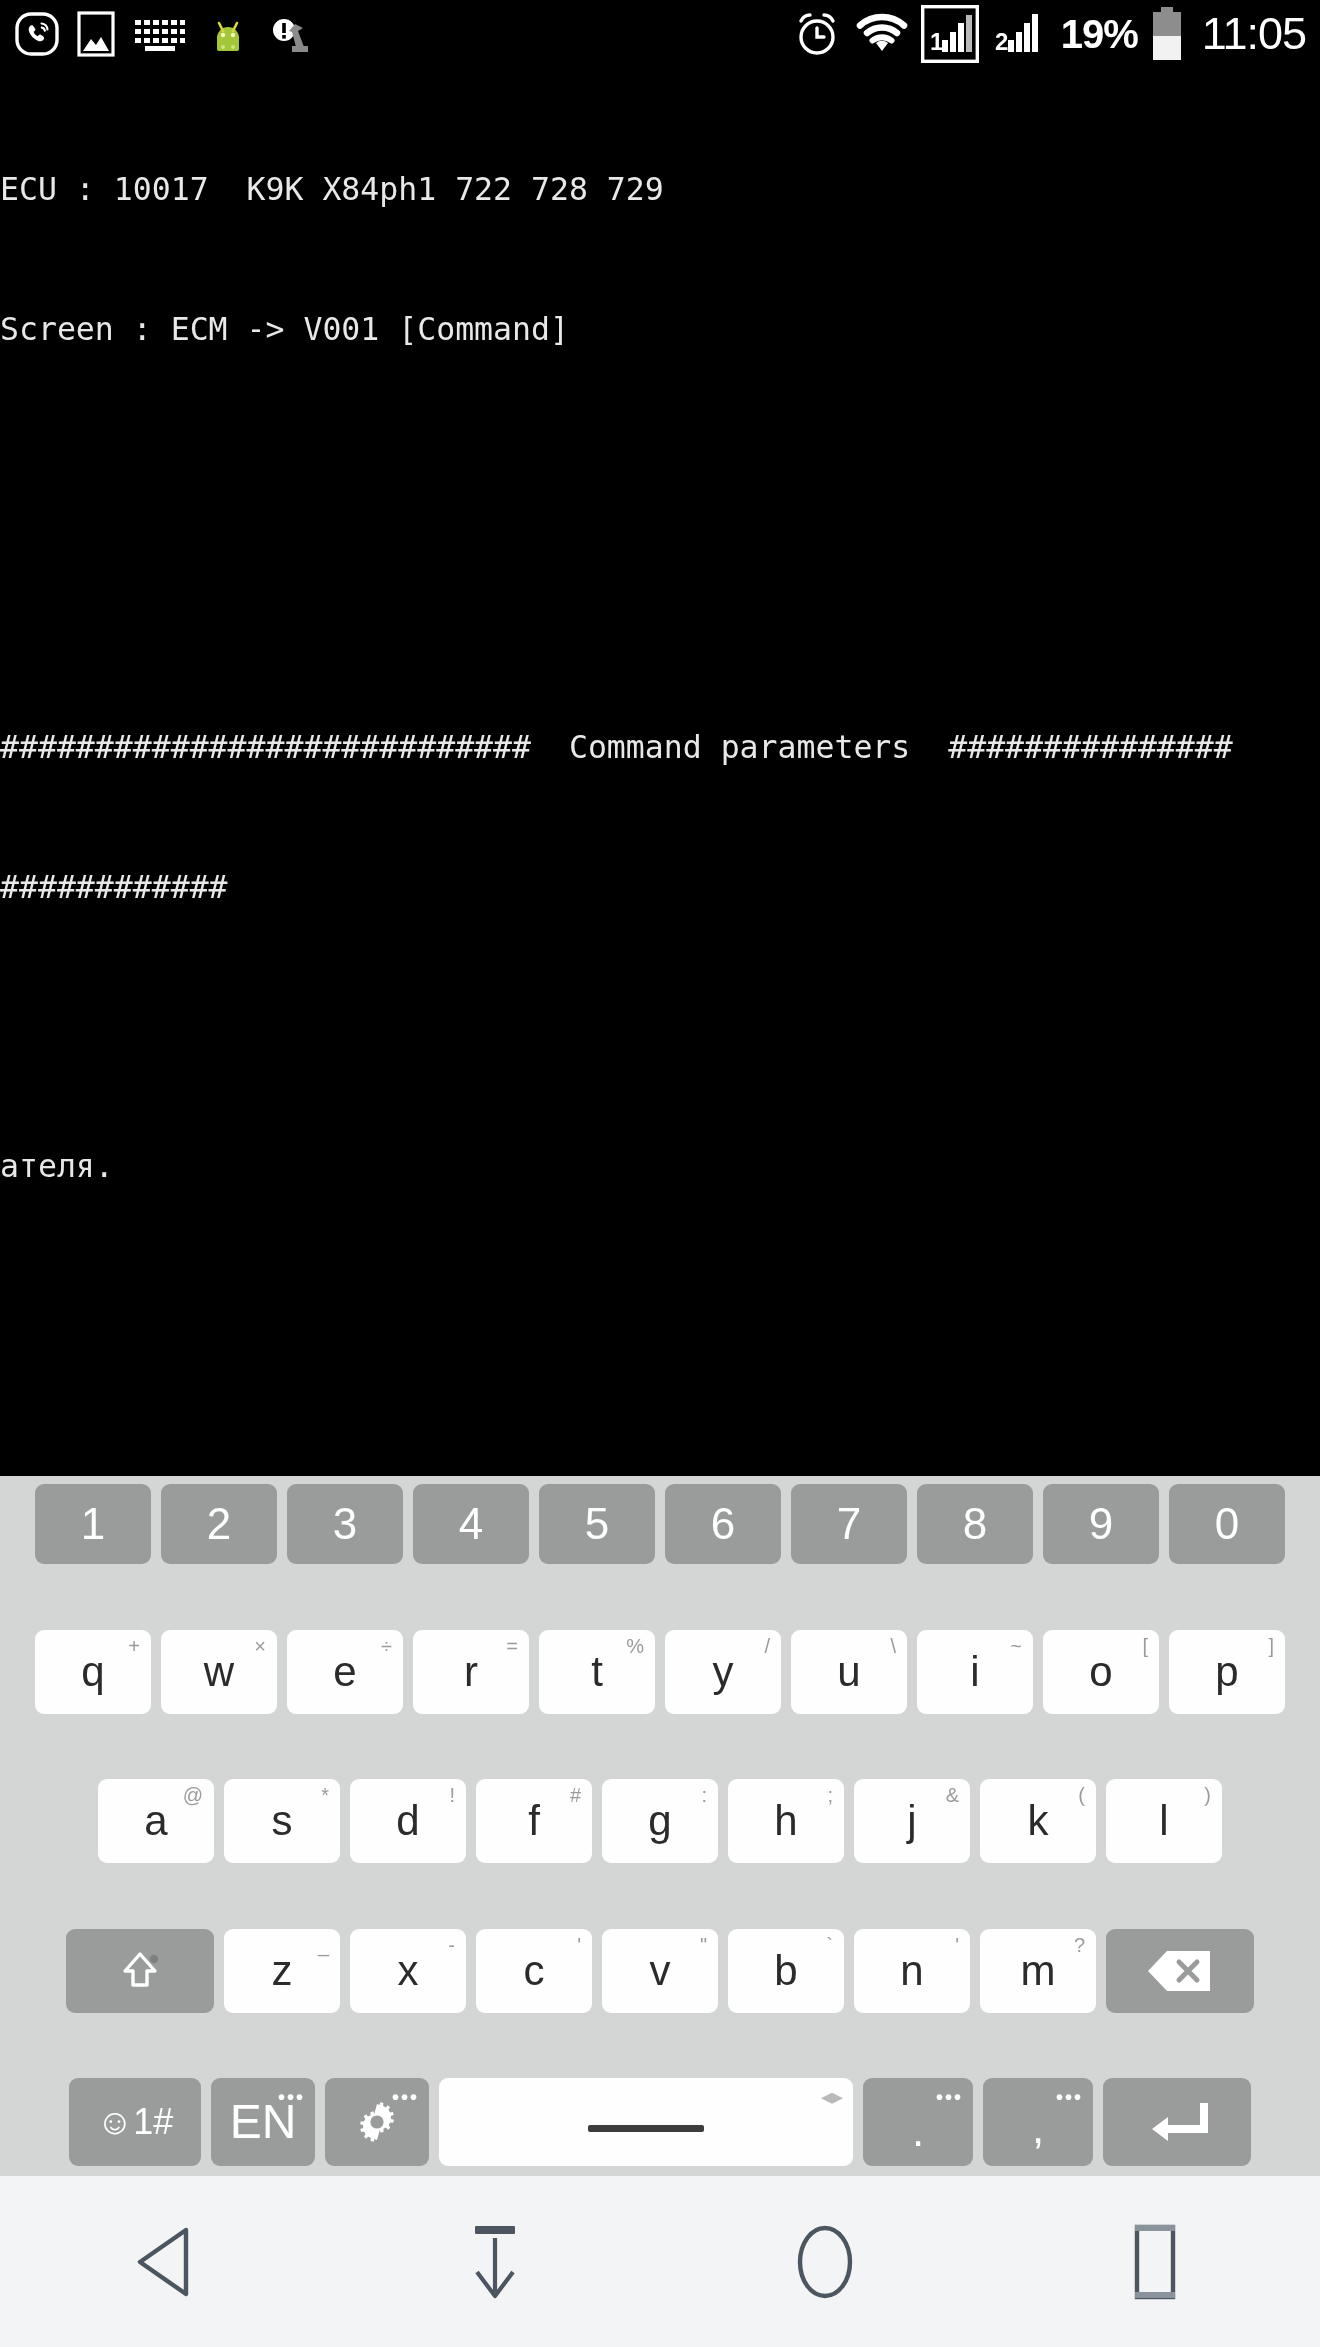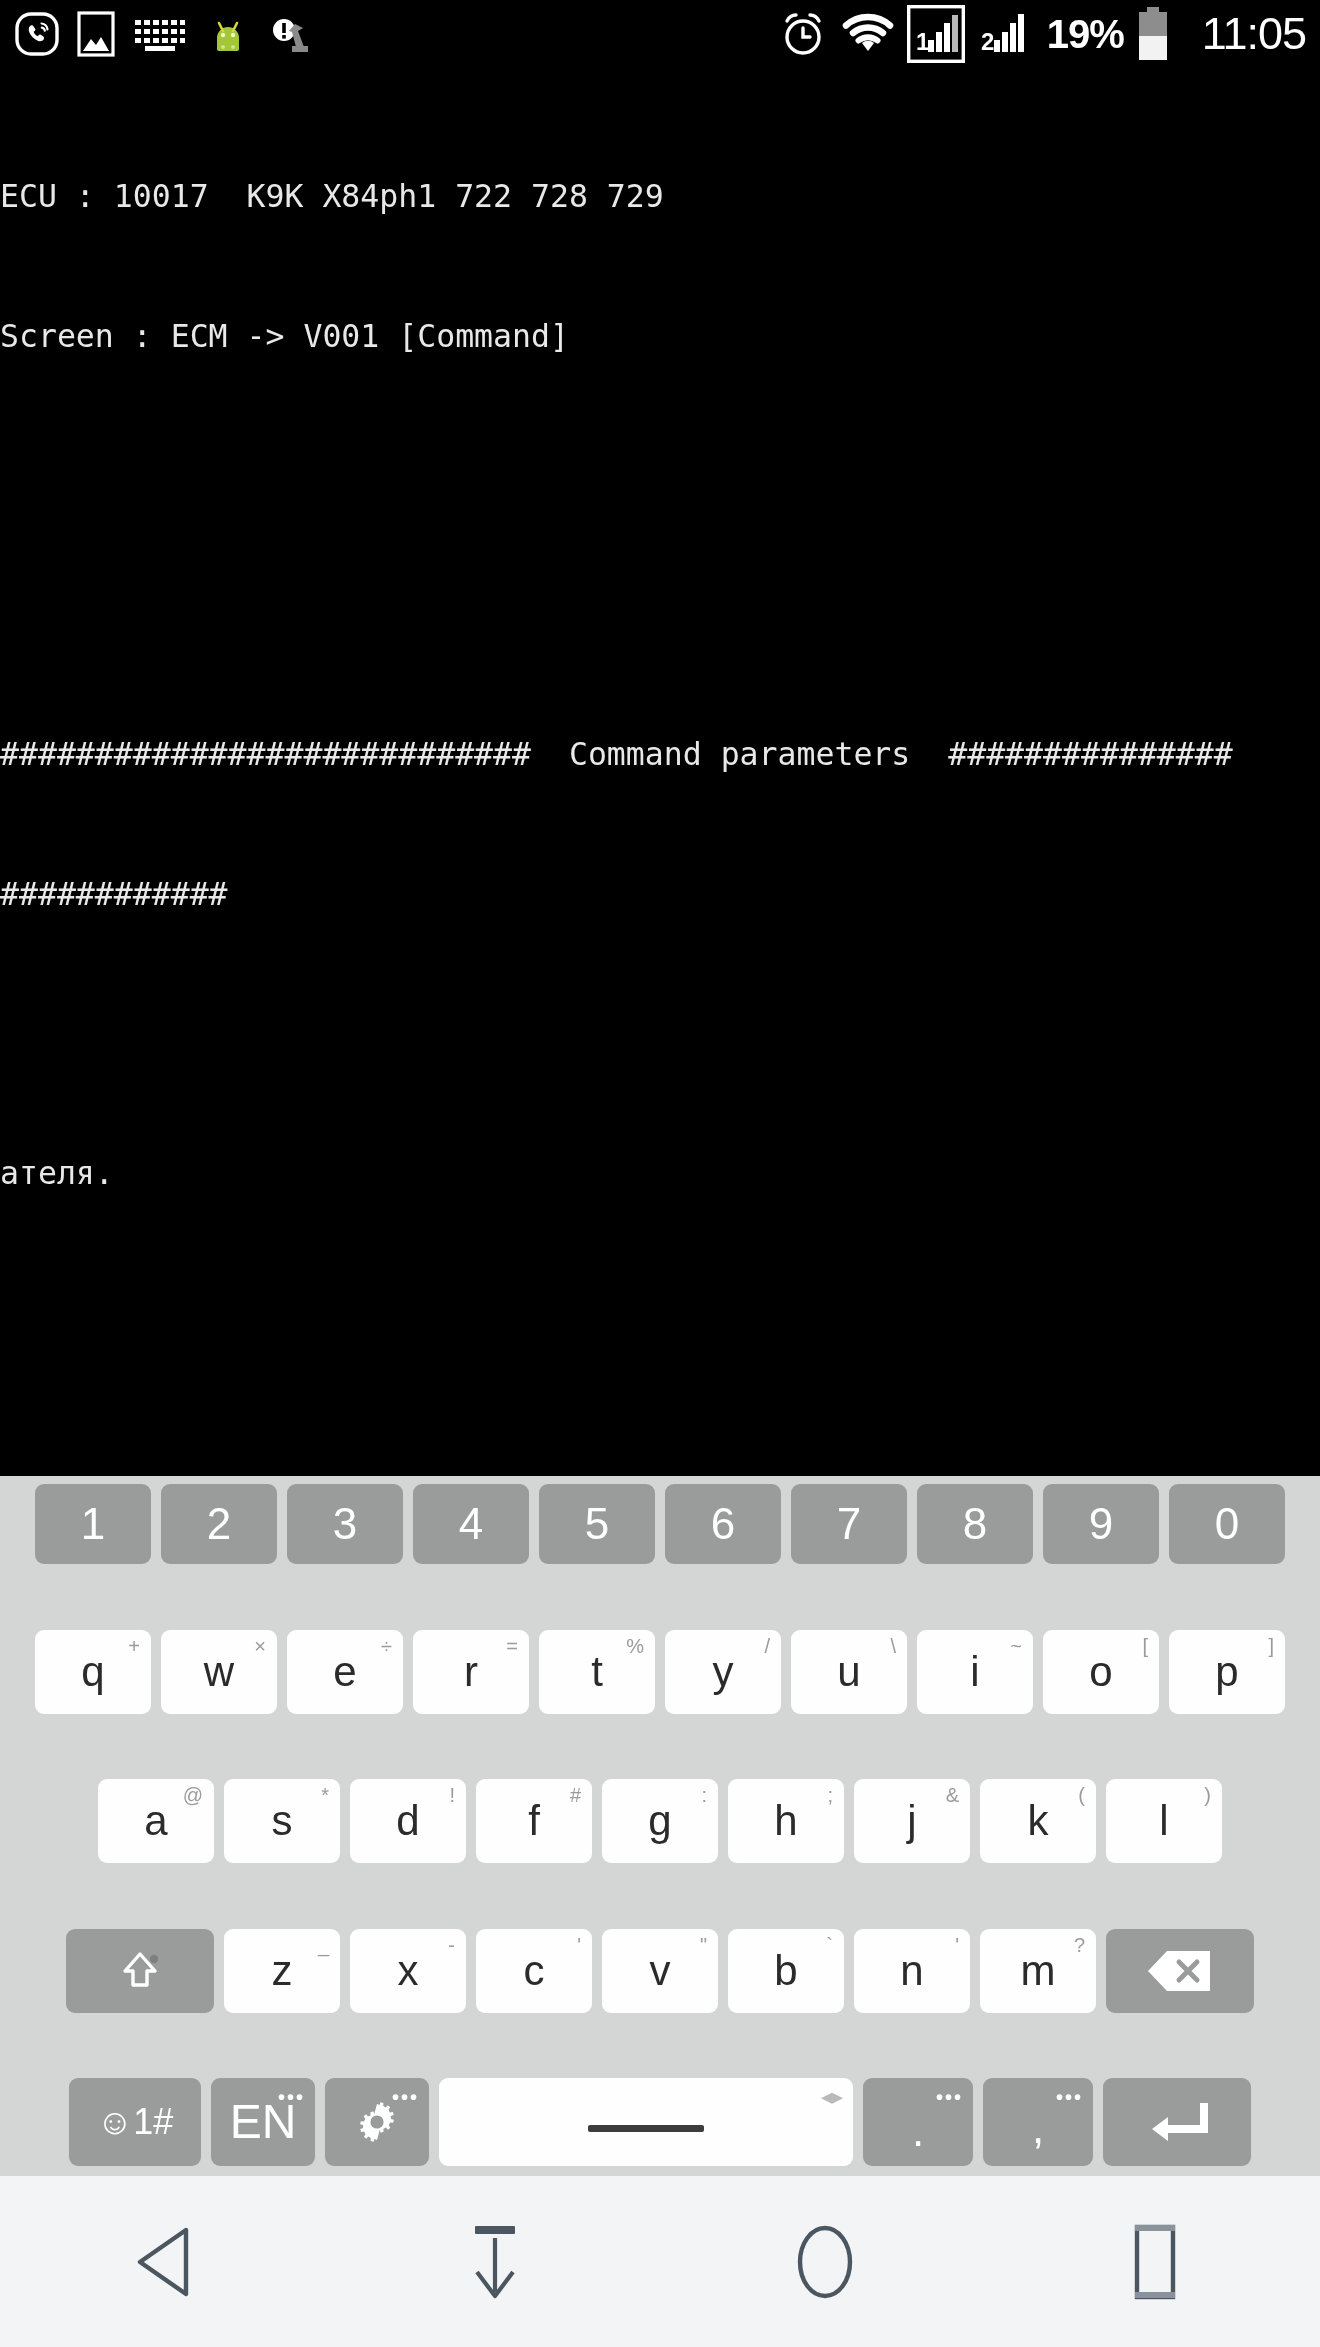--- a/index.html
+++ b/index.html
@@ -25,26 +25,26 @@
   .sbicon { display:block; }
 
   .battpct {
     color: #fff; font-size: 40px; font-weight: 700;
     font-family: "Liberation Sans", sans-serif;
     letter-spacing: -1px;
   }
   .clock {
     color: #fff; font-size: 45px; font-weight: 400;
     font-family: "Liberation Sans", sans-serif;
-    letter-spacing: -1px; margin-left: 20px;
+    letter-spacing: -1px; margin-left: 6px;
   }
 
   
   .terminal {
-    position: absolute; top: 76px; left: 0;
+    position: absolute; top: 69px; left: 0;
     width: 1320px; height: 1408px;
     background: #000;
     color: #e8e8e8;
     font-family: "DejaVu Sans Mono", monospace;
     font-size: 31.5px;
     line-height: 46.5px;
     padding: 4px 0 0 0;
     white-space: pre;
     overflow: hidden;
     letter-spacing: 0px;

